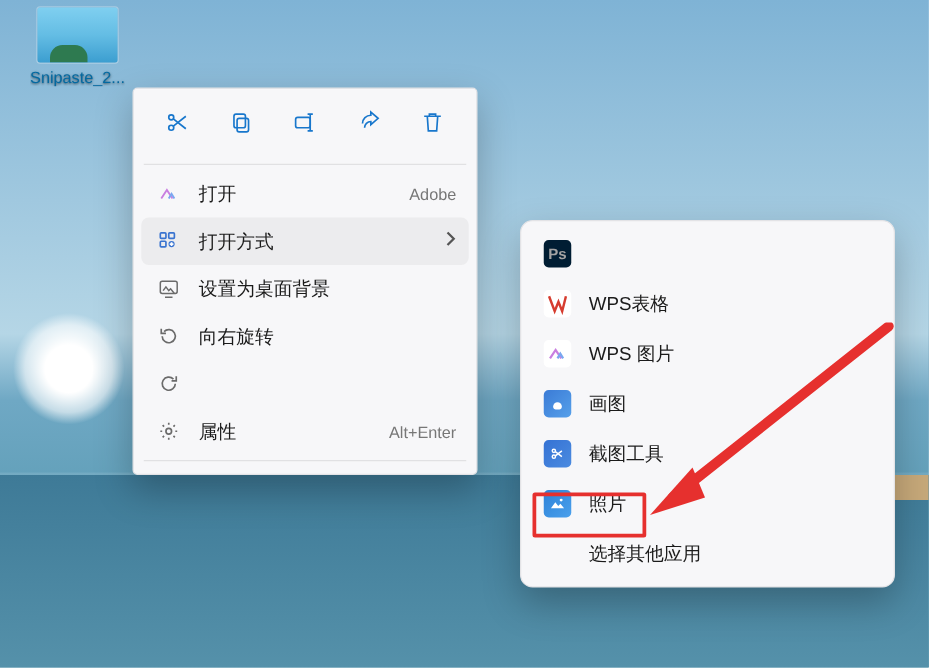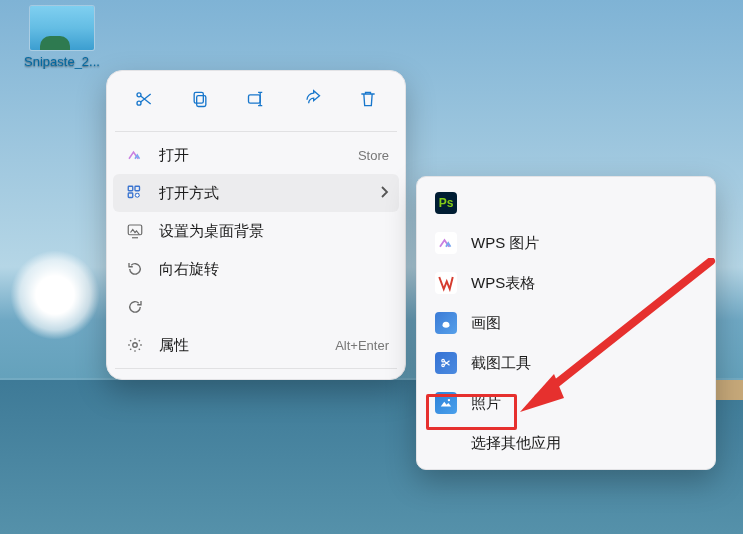--- a/index.html
+++ b/index.html
@@ -43,24 +43,24 @@
   }
   .desktop-icon .thumb::after{
     content:""; position:absolute; bottom:0; left:10px; width:30px; height:14px;
     background:#2e7a50; border-radius: 10px 10px 0 0;
   }
   .desktop-icon .label { margin-top: 4px; white-space: nowrap; max-width: 88px; overflow: hidden; text-overflow: ellipsis;}
 
   .context-menu {
     position: absolute;
     top: 70px; left: 106px;
-    width: 300px;
+    width: 276px;
     background: #f7f7f9;
     border: 1px solid #e3e3e6;
-    border-radius: 16px;
+    border-radius: 4px;
     box-shadow: 0 12px 30px rgba(0,0,0,0.25);
     padding: 8px 6px 6px;
     font-size: 15px; color: #1b1b1b;
   }
   .toolbar {
     display: flex; gap: 6px; padding: 4px 6px 10px;
   }
   .toolbar .tbtn {
     flex: 1; height: 34px; border-radius: 6px;
     display: flex; align-items: center; justify-content: center;
@@ -120,21 +120,21 @@
 
   .arrow-svg {
     position: absolute;
     top: 258px; left: 508px;
     width: 210px; height: 170px;
     pointer-events: none;
   }
 
   
   .ico-ps   { background: #001d33; }
-  .ico-ps span{ color:#84cc16; font-family: Arial; }
+  .ico-ps span{ color:#a3a3a3; font-family: Arial; }
   .ico-wpsimg{ background:#fff; }
   .ico-wpstb { background:#fff; }
   .ico-paint { background: linear-gradient(135deg,#3b7bd6,#56a0ea); }
   .ico-snip  { background: linear-gradient(135deg,#3572d4,#4b8be0); }
   .ico-photos{ background: linear-gradient(135deg,#2d82d8,#4aa0ec); }
   .ico-store { background:#0a2a5c; }
   .ico-360   { background: linear-gradient(180deg,#ffd24a,#ff9c1a); border-radius:2px;}
   .ico-open  {}
 </style>
 </head>
@@ -198,21 +198,21 @@
   <div class="menu-sep"></div>
 
   <div class="menu-item">
     <span class="mi-icon ico-open">
       <svg viewBox="0 0 24 24" fill="none" stroke="#6b6b6b" stroke-width="2">
           <path d="M4 17 l6-9 6 9" stroke="#c97fe0"></path>
           <path d="M12 17 l3-5 3 5" stroke="#7aa8f0"></path>
         </svg>
     </span>
     <span class="mi-label">打开</span>
-    <span class="mi-shortcut">Store</span>
+    <span class="mi-shortcut">Adobe</span>
   </div>
 
   <div class="menu-item hover">
     <span class="mi-icon">
       <svg viewBox="0 0 24 24" fill="none" stroke="#3a74d0" stroke-width="1.8">
           <rect x="3" y="3" width="6" height="6" rx="1"></rect>
           <rect x="12" y="3" width="6" height="6" rx="1"></rect>
           <rect x="3" y="12" width="6" height="6" rx="1"></rect>
           <circle cx="15" cy="15" r="3.3" fill="#3a74d0" stroke="none"></circle>
           <path d="M15 13 v4 M13 15 h4" stroke="#fff"></path>
@@ -275,36 +275,36 @@
 
 <div class="submenu">
 
   <div class="sub-item">
     <span class="app-icon ico-ps">
         <span>Ps</span>
       </span>
   </div>
 
   <div class="sub-item">
+    <span class="app-icon ico-wpstb">
+      <svg viewBox="0 0 24 24" width="18" height="18">
+          <path d="M4 4 L10 20 L14 10 L18 20 L22 4" fill="none" stroke="#d63c2f" stroke-width="2.6" transform="translate(-1,0)"></path>
+        </svg>
+    </span>
+    <span class="si-label">WPS表格</span>
+  </div>
+
+  <div class="sub-item">
     <span class="app-icon ico-wpsimg">
       <svg viewBox="0 0 24 24" width="18" height="18" fill="none">
           <path d="M4 17 l6-9 6 9" stroke="#c97fe0" stroke-width="2.4"></path>
           <path d="M12 17 l3-5 3 5" stroke="#7aa8f0" stroke-width="2.4"></path>
         </svg>
     </span>
     <span class="si-label">WPS 图片</span>
-  </div>
-
-  <div class="sub-item">
-    <span class="app-icon ico-wpstb">
-      <svg viewBox="0 0 24 24" width="18" height="18">
-          <path d="M4 4 L10 20 L14 10 L18 20 L22 4" fill="none" stroke="#d63c2f" stroke-width="2.6" transform="translate(-1,0)"></path>
-        </svg>
-    </span>
-    <span class="si-label">WPS表格</span>
   </div>
 
   <div class="sub-item">
     <span class="app-icon ico-paint">
       <svg viewBox="0 0 24 24" width="14" height="14">
           <path d="M6 16 a6 4 0 1 0 12 0 a6 6 0 1 0-12 0" fill="#fff"></path>
         </svg>
     </span>
     <span class="si-label">画图</span>
   </div>

